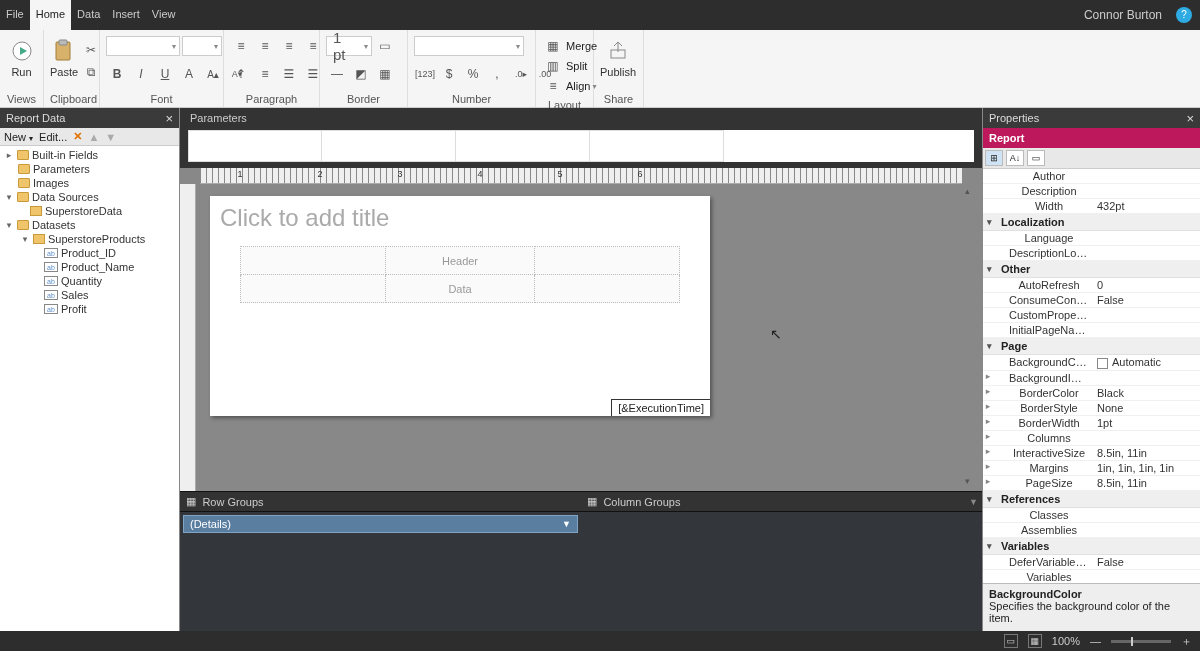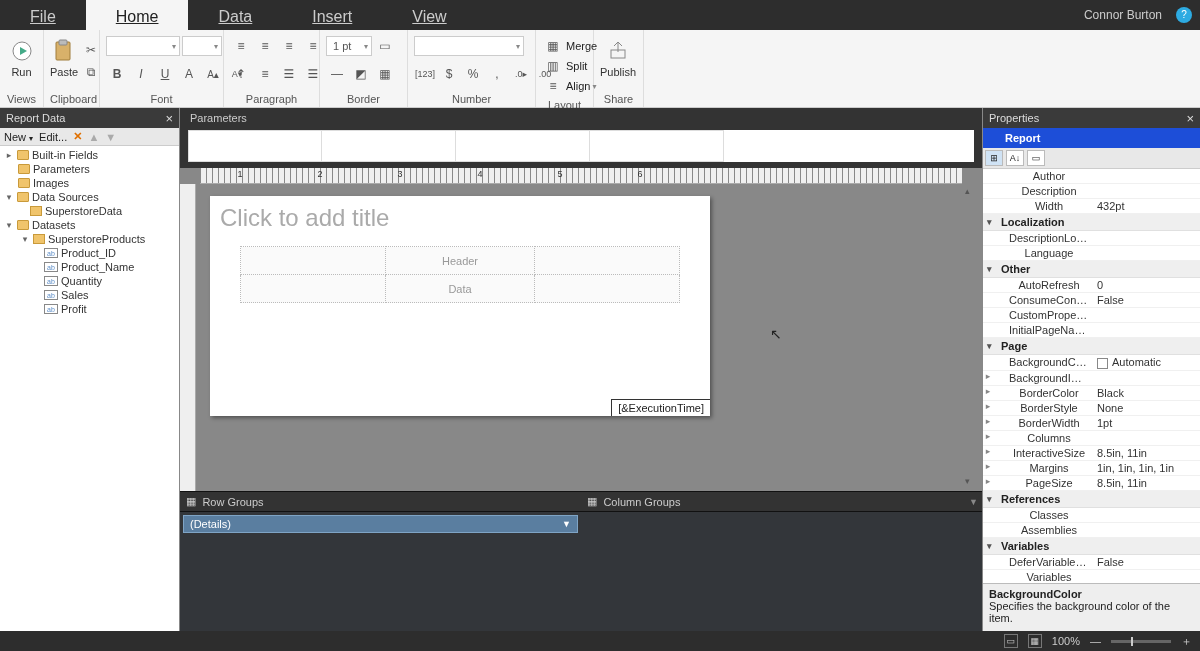--- a/index.html
+++ b/index.html
@@ -1,34 +1,34 @@
 <!DOCTYPE html>
 <html><head>
 <meta charset="utf-8">
 <style>
 * { box-sizing: border-box; margin: 0; padding: 0; font-family: "Segoe UI", Arial, sans-serif; }
 body { width: 1200px; height: 651px; background: #2d2d2d; overflow: hidden; font-size: 11px; color: #222; }
 
 
 .titlebar { height: 30px; background: #2d2d2d; display: flex; color: #ccc; }
-.titlebar .tab { padding: 8px 30px 6px; cursor: pointer; font-size: 16px; text-decoration: underline; }
+.titlebar .tab { padding: 8px 6px 6px; cursor: pointer; font-size: 11px; }
 .titlebar .tab.active { background: #f5f5f5; color: #222; }
 .titlebar .spacer { flex: 1; }
 .titlebar .user { padding: 8px 6px; font-size: 12px;}
 .titlebar .help { width: 16px; height: 16px; border-radius: 50%; background: #2dabe2; color: #fff; text-align: center; line-height: 16px; margin: 7px 8px; font-size: 10px;}
 
 
 .ribbon { height: 78px; background: #f5f5f5; border-bottom: 1px solid #ccc; display: flex; }
 .ribbon-group { border-right: 1px solid #ddd; padding: 4px 6px 0; display: flex; flex-direction: column; }
 .ribbon-group .buttons { flex: 1; display: flex; align-items: flex-start; gap: 2px;}
 .ribbon-group .label { text-align: center; color: #555; font-size: 11px; padding: 3px 0 2px;}
 .bigbtn { width: 36px; height: 56px; display: flex; flex-direction: column; align-items: center; justify-content: flex-start; padding-top:4px; cursor: pointer; font-size: 11px; color:#333;}
 .bigbtn .ico { width: 26px; height: 26px; margin-bottom:2px; display:flex; align-items:center; justify-content:center;}
 .smallbtn { width: 22px; height: 20px; display: flex; align-items:center; justify-content:center; cursor:pointer; color:#555; font-size:12px;}
-.combo { height: 20px; border: 1px solid #ccc; background:#fff; display:flex; align-items:center; padding: 0 14px 0 6px; position:relative; font-size:11px; color:#555; min-width: 40px;}
+.combo { height: 20px; border: 1px solid #ccc; background:#fff; display:flex; align-items:center; padding: 0 14px 0 6px; position:relative; font-size:15px; color:#555; min-width: 40px;}
 .combo::after { content:"▾"; position:absolute; right:3px; font-size:8px; color:#888;}
 .col { display:flex; flex-direction:column; gap:2px; padding-top:2px;}
 .row { display:flex; gap:2px; align-items:center;}
 
 
 .main { display:flex; height: 523px; }
 .leftpanel { width: 180px; background:#f5f5f5; border-right: 1px solid #888; display:flex; flex-direction:column; }
 .panelhead { background:#3a3a3a; color:#ddd; padding:4px 6px; display:flex; align-items:center; font-size:11px; position:relative;}
 .panelhead .close { position:absolute; right:6px; cursor:pointer; font-size:13px;}
 .toolbar-thin { background:#e8e8e8; border-bottom:1px solid #ccc; padding:2px 4px; display:flex; gap:6px; align-items:center; font-size:11px;}
@@ -63,21 +63,21 @@
 
 .groupsbar { height: 140px; background:#2d2d2d; display:flex; border-top:1px solid #111;}
 .groupcol { flex:1; display:flex; flex-direction:column;}
 .grouphead { background:#333; color:#ccc; padding:3px 6px; display:flex; align-items:center; gap:6px; font-size:11px; border-bottom:1px solid #111; position:relative;}
 .grouphead .menu-ico{ position:absolute; right:4px; color:#888; font-size:9px;}
 .groupbody { flex:1; background:#33363a; padding:3px;}
 .detailsrow { background:#5a7ea0; border:1px solid #7fa4c5; color:#fff; padding:2px 6px; font-size:11px; display:flex; justify-content:space-between; align-items:center;}
 
 
 .rightpanel { width: 218px; background:#f5f5f5; border-left:1px solid #888; display:flex; flex-direction:column; font-size:11px;}
-.propobj { background:#1d4ed8; color:#fff; font-weight:bold; padding:4px 22px;}
+.propobj { background:#be185d; color:#fff; font-weight:bold; padding:4px 6px;}
 .proptoolbar { background:#e8e8e8; border-bottom:1px solid #ccc; padding:2px; display:flex; gap:3px;}
 .proptoolbar .pt { width:18px; height:16px; border:1px solid #bbb; background:#fff; font-size:9px; text-align:center; line-height:14px; cursor:pointer;}
 .proptoolbar .pt.active { background:#d0e3f5;}
 .propgrid { flex:1; overflow:auto; background:#fff;}
 .propcat { background:#efefef; font-weight:bold; padding:2px 4px; display:flex; gap:4px; align-items:center; border-bottom:1px solid #e0e0e0;}
 .propcat .tw { font-size:9px; color:#555; width:10px;}
 .proprow { display:flex; border-bottom:1px solid #f0f0f0;}
 .proprow .k { width: 100px; padding:1px 4px 1px 16px; color:#333; white-space:nowrap; overflow:hidden; text-overflow:ellipsis;text-align:center;}
 .proprow .v { flex:1; padding:1px 4px; color:#333;}
 .proprow .exp { width:10px; color:#888; font-size:9px; text-align:center;}
@@ -419,26 +419,26 @@
           <span class="exp"></span>
           <span class="k">Width</span>
           <span class="v">432pt</span>
         </div>
       <div class="propcat">
           <span class="tw">▾</span>
           <span>Localization</span>
         </div>
       <div class="proprow">
           <span class="exp"></span>
+          <span class="k">Language</span>
+          <span class="v"></span>
+        </div>
+      <div class="proprow">
+          <span class="exp"></span>
           <span class="k">DescriptionLocID</span>
-          <span class="v"></span>
-        </div>
-      <div class="proprow">
-          <span class="exp"></span>
-          <span class="k">Language</span>
           <span class="v"></span>
         </div>
       <div class="propcat">
           <span class="tw">▾</span>
           <span>Other</span>
         </div>
       <div class="proprow">
           <span class="exp"></span>
           <span class="k">AutoRefresh</span>
           <span class="v">0</span>

